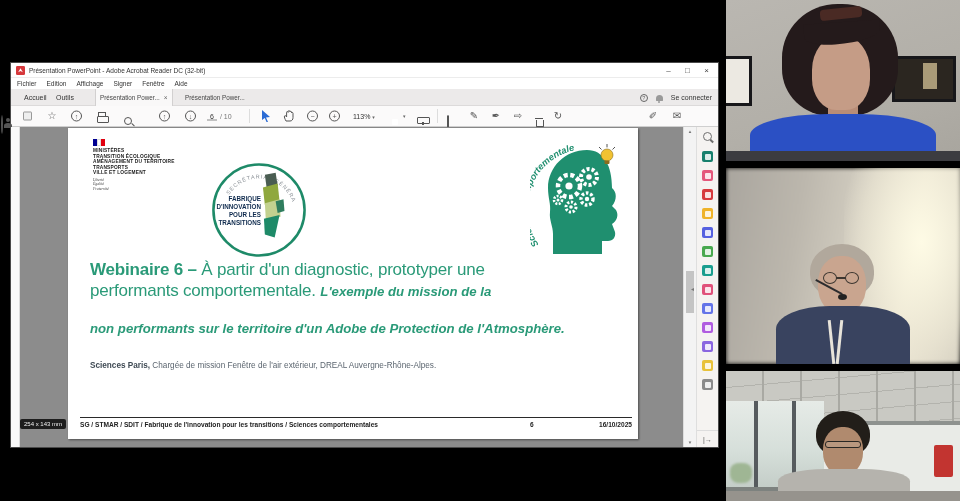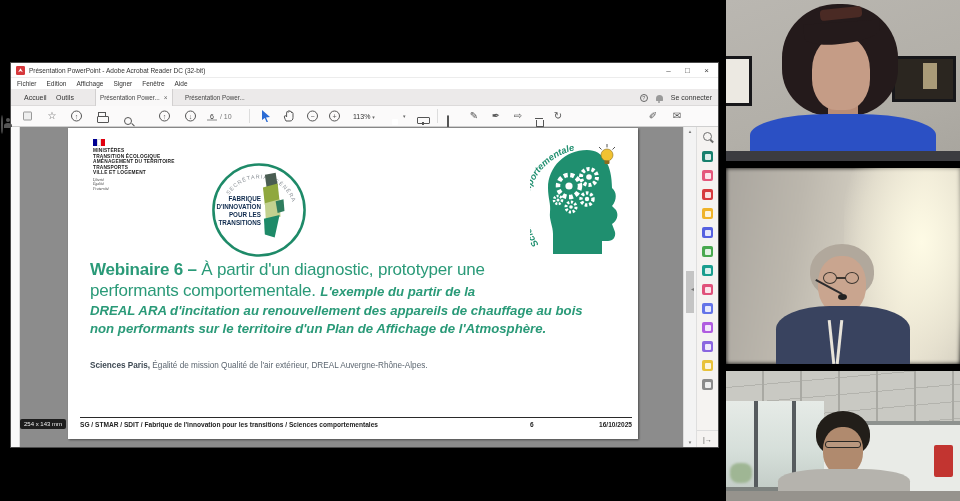--- a/index.html
+++ b/index.html
@@ -322,27 +322,27 @@
                   <line x1="85" y1="5" x2="82.5" y2="7.5"></line>
                   <line x1="77" y1="2" x2="77" y2="5.4"></line>
                 </g>
             </g>
             <text font-size="9.2" font-weight="bold" font-style="italic" fill="#1f8f6f" font-family="Liberation Sans, sans-serif"><textPath href="#sciArc" startOffset="2">Sciences comportementales</textPath></text>
           </svg>
 
           <div class="slidetitle">
             <span class="big"><b>Webinaire 6 –</b> <span>À partir d'un diagnostic, prototyper une</span><br>
             <span>performants comportementale.</span></span>
-            <i>L'exemple du partir de la</i><br>
-            <i>DREAL ARA d'incitation au renouvellement des appareils de chauffage au bois</i><br>
-            <i>non performants sur le territoire d'un Plan de Affichage de l'Atmosphère.</i>
+            <i>L'exemple du mission de la</i><br>
+            <br>
+            <i>non performants sur le territoire d'un Adobe de Protection de l'Atmosphère.</i>
           </div>
 
           <div class="speakers">
-            <p><b>Sciences Paris,</b><span> Égalité de mission Qualité de l'air extérieur, DREAL Auvergne-Rhône-Alpes.</span></p>
+            <p><b>Sciences Paris,</b><span> Chargée de mission Fenêtre de l'air extérieur, DREAL Auvergne-Rhône-Alpes.</span></p>
           </div>
 
           <div class="footrule"></div>
           <div class="footline">SG / STMAR / SDIT / Fabrique de l'innovation pour les transitions / Sciences comportementales</div>
           <div class="footpage">6</div>
           <div class="footdate">16/10/2025</div>
         </div>
 
         <div class="sizebadge">254 x 143 mm</div>
       </div>

